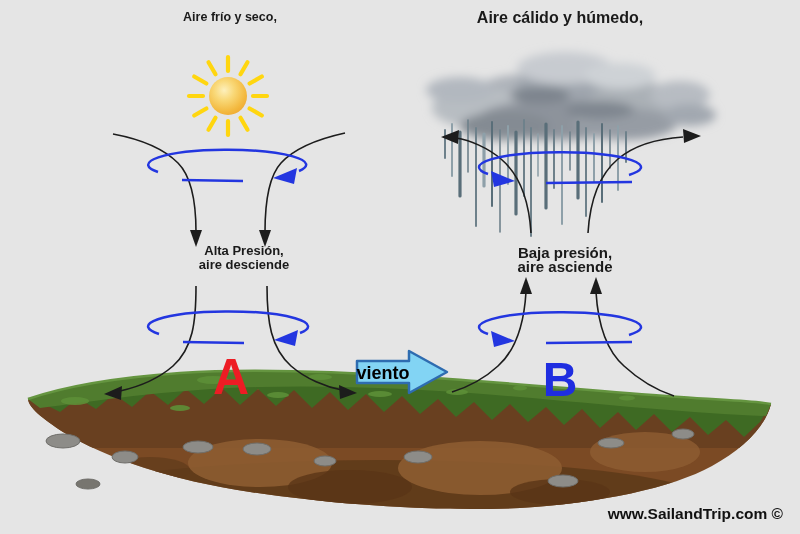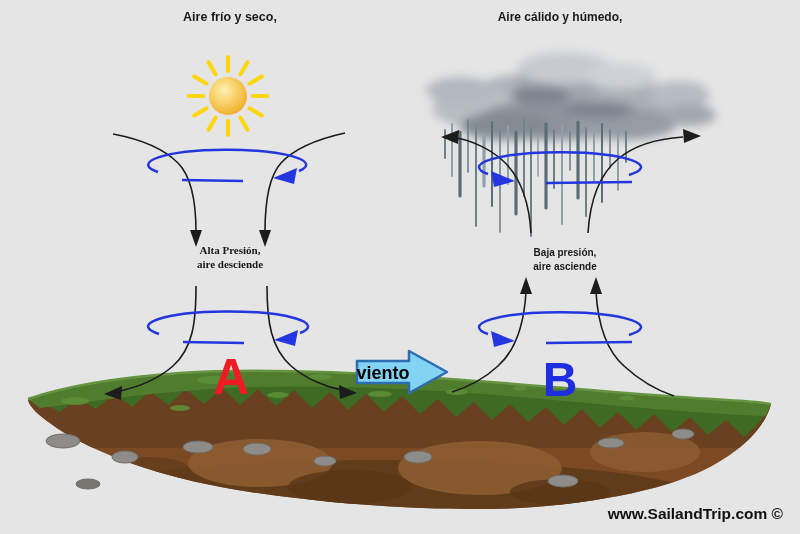--- a/index.html
+++ b/index.html
@@ -7,23 +7,23 @@
     position:relative;width:800px;height:534px;background:#e5e5e5;
     overflow:hidden;font-family:"Liberation Sans",sans-serif;
   }
   .stage svg{position:absolute;left:0;top:0;}
   .lbl{
     position:absolute;font-weight:bold;color:#1a1a1a;text-align:center;
     font-family:"Liberation Sans",sans-serif;white-space:nowrap;
   }
   .lbl div{white-space:nowrap;}
   .lbl-cold{left:75px;top:11px;width:310px;font-size:12.5px;line-height:13.5px;}
-  .lbl-warm{left:405px;top:11px;width:310px;font-size:12px;line-height:13.5px;}
-  .lbl-alta{left:130px;top:244px;width:200px;font-size:11px;line-height:13.5px;font-family:Liberation Serif, serif;}
-  .lbl-baja{left:465px;top:246px;width:200px;font-size:10px;line-height:13.5px;}
+  .lbl-warm{left:405px;top:11px;width:310px;font-size:16px;line-height:13.5px;}
+  .lbl-alta{left:144px;top:244px;width:200px;font-size:13px;line-height:13.5px;}
+  .lbl-baja{left:465px;top:246px;width:200px;font-size:15px;line-height:13.5px;}
   .lbl-viento{left:356px;top:363px;width:54px;font-size:18px;color:#000;}
   .letter{position:absolute;font-weight:bold;text-align:center;}
   .letter-a{left:200px;top:352px;width:62px;font-size:50px;line-height:50px;color:#ed1c24;}
   .letter-b{left:530px;top:356px;width:60px;font-size:48px;line-height:48px;color:#1f2de0;}
   .watermark{position:absolute;right:17px;top:505px;font-size:15.5px;font-weight:bold;color:#111;
     font-family:"Liberation Sans",sans-serif;}
 </style>
 </head>
 <body>
 

